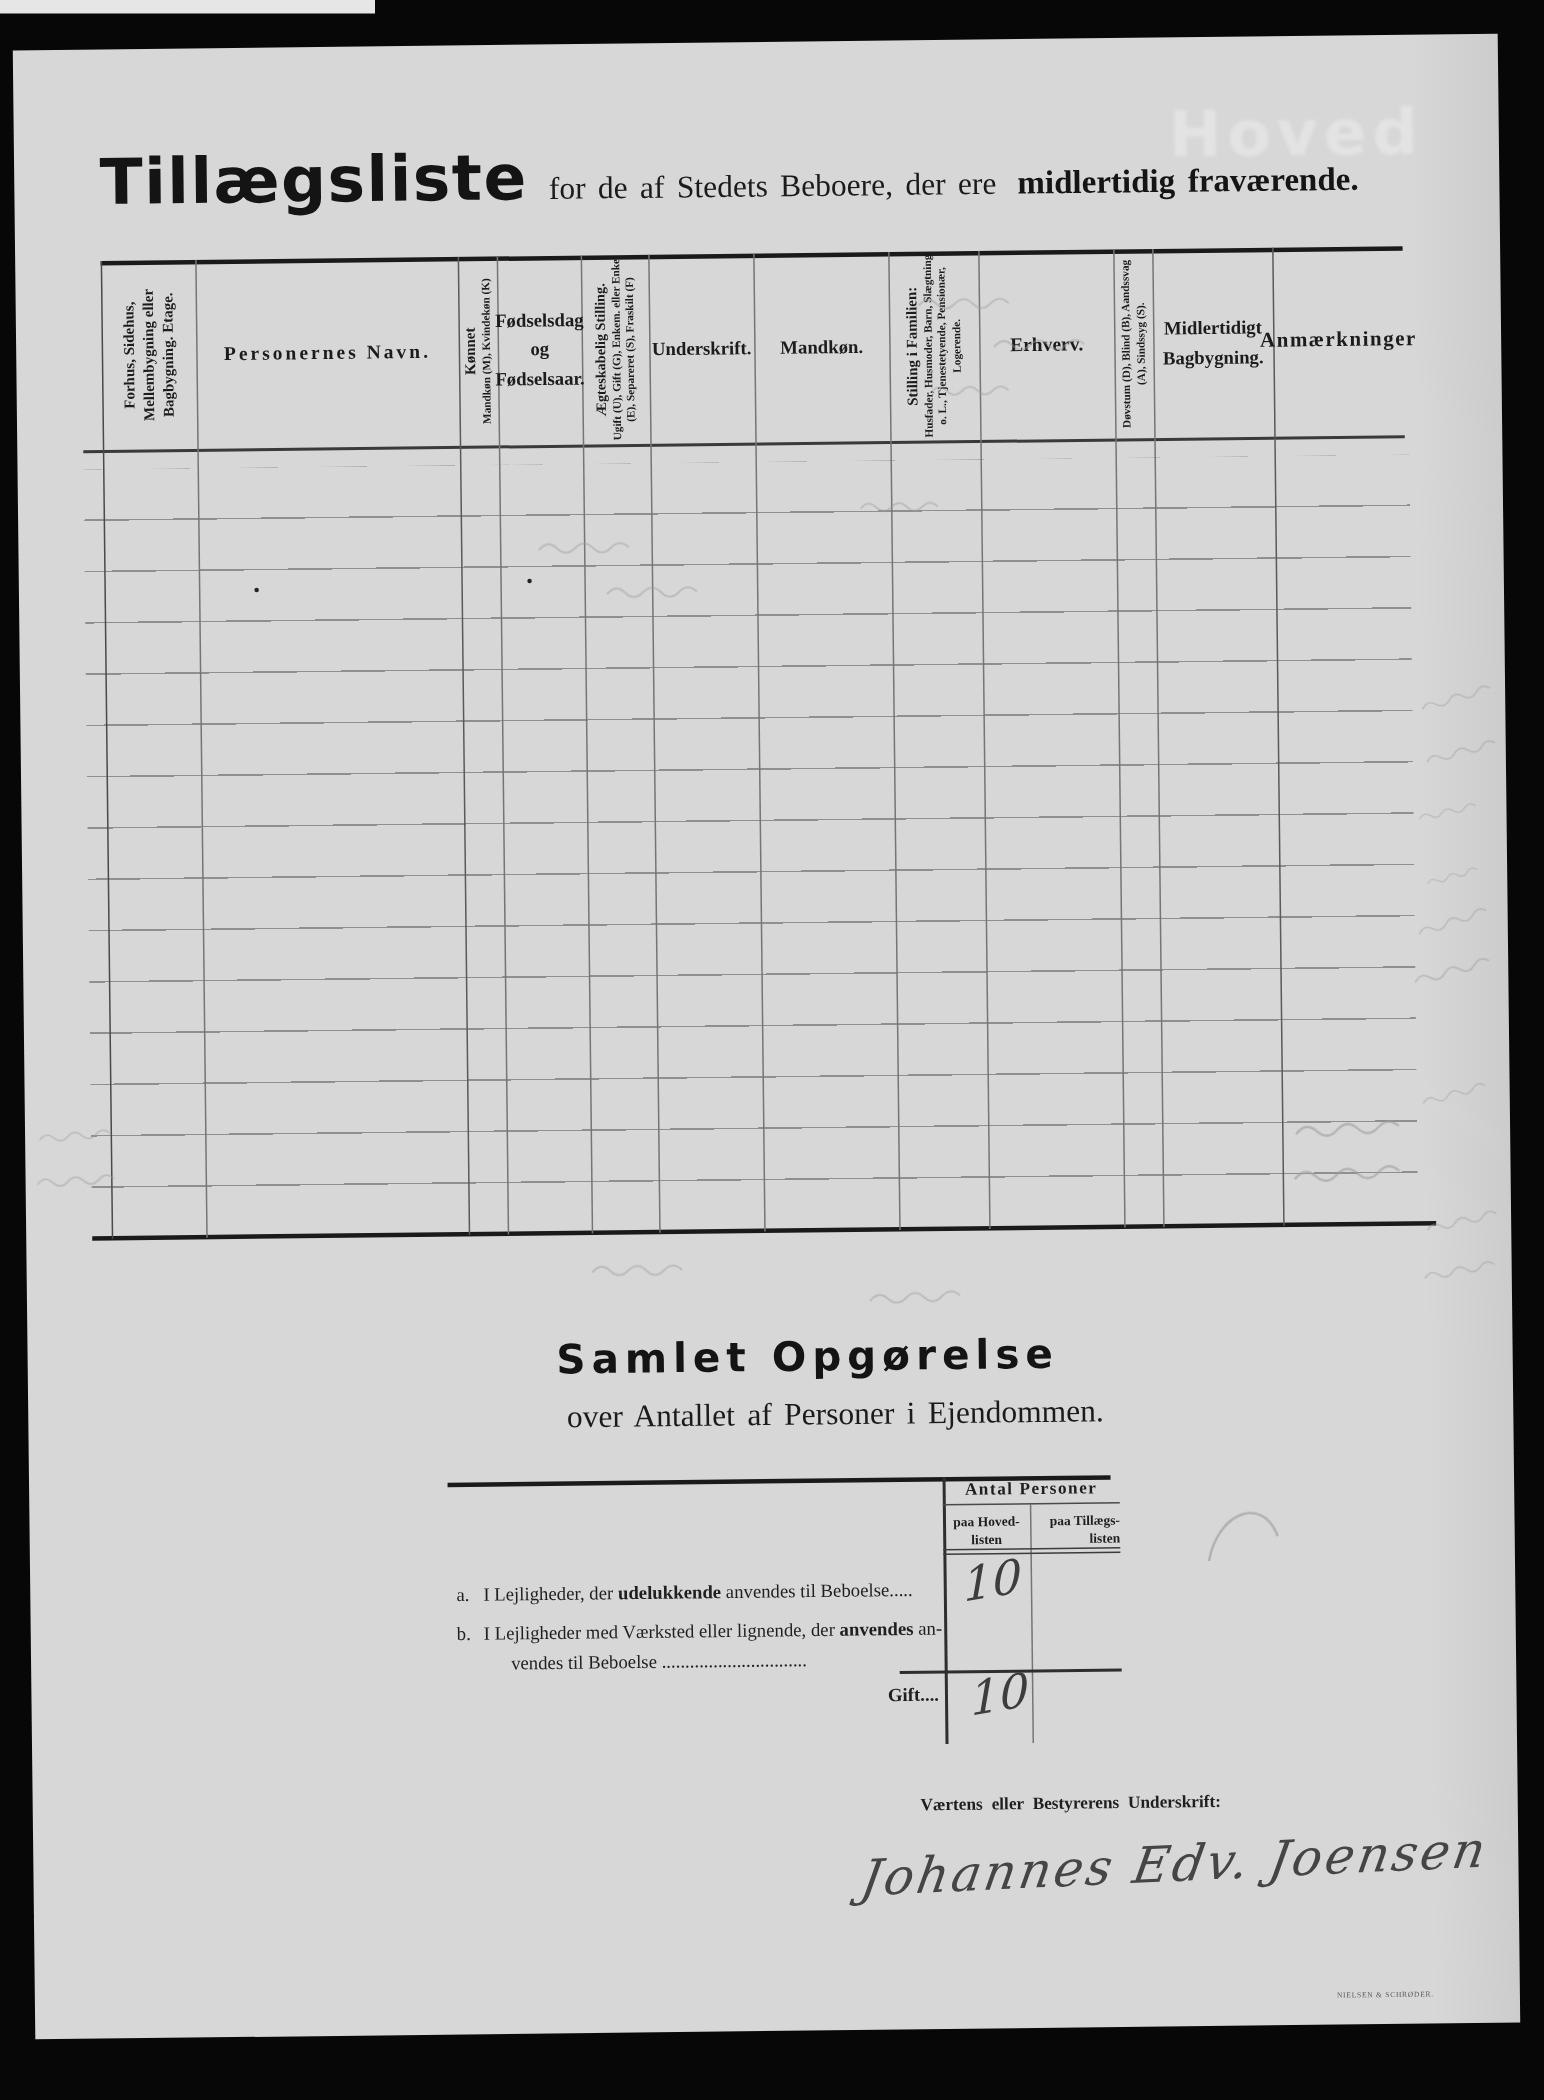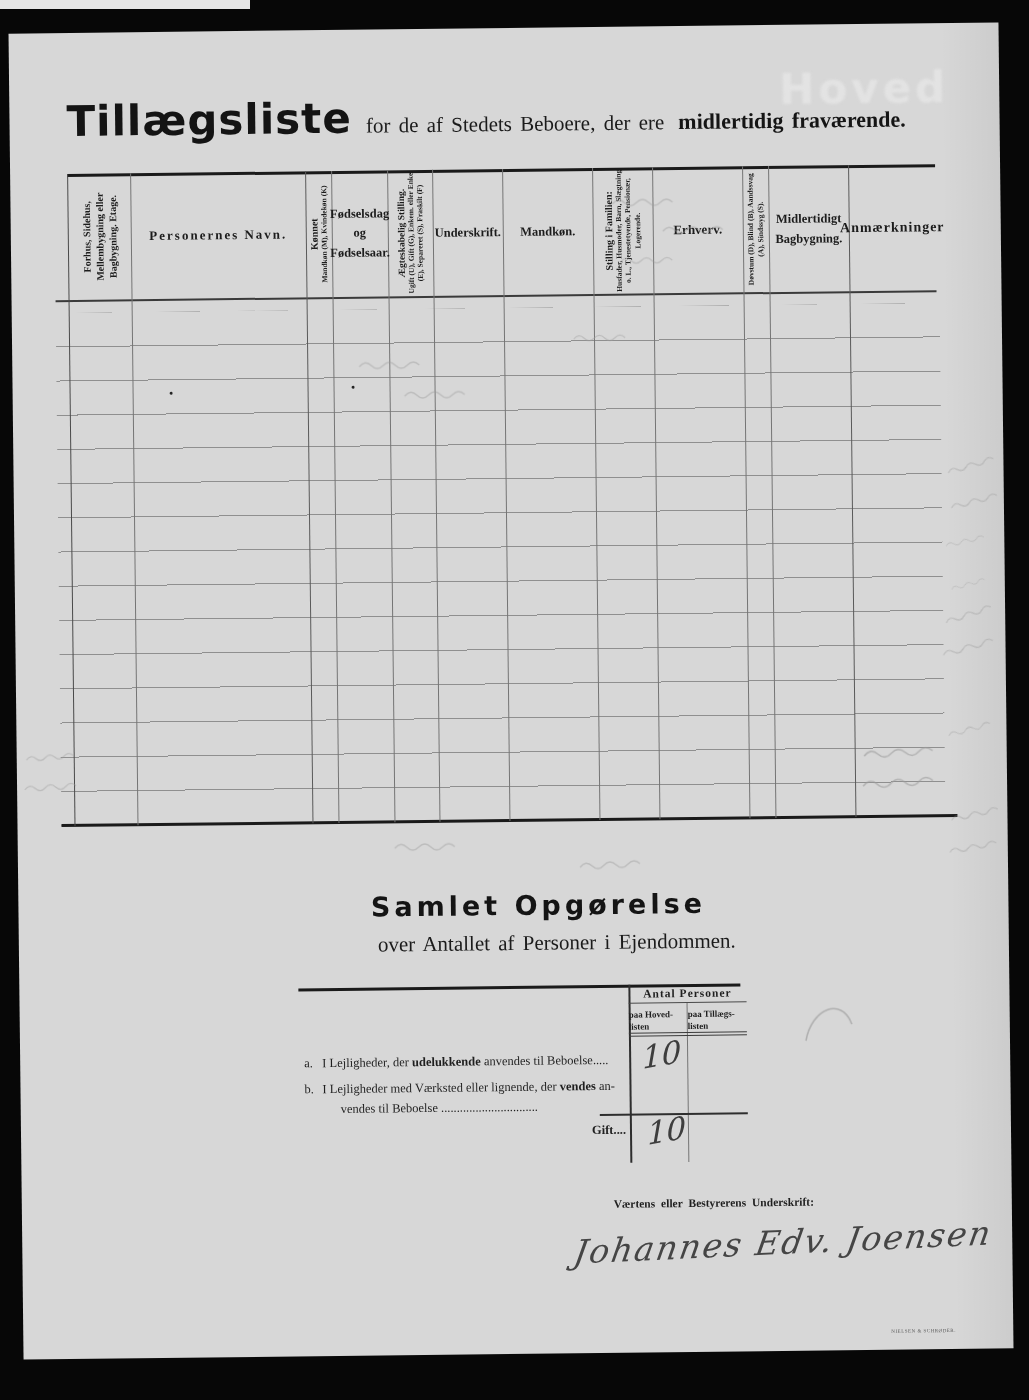--- a/index.html
+++ b/index.html
@@ -156,39 +156,39 @@
                 font-size:21px;color:#1b1b1b;word-spacing:3px;">over Antallet af Personer i Ejendommen.</div>
 
     <div>
       <div class="hline thick" style="left:279px;top:958px;width:442px;height:2.5px;"></div>
       <div class="vline" style="left:609px;top:958px;height:178px;background:#2e2e2e;width:1.5px;"></div>
       <div class="vline" style="left:667px;top:977px;height:159px;"></div>
 
       <div class="lbl bold" style="left:609px;top:961px;width:118px;text-align:center;font-size:11.5px;letter-spacing:1px;">Antal Personer</div>
       <div class="hline" style="left:609px;top:976px;width:118px;height:1px;background:#4a4a4a;"></div>
 
-      <div class="lbl bold" style="left:609px;top:982px;width:58px;font-size:9px;line-height:1.35;white-space:normal;">
+      <div class="lbl bold" style="left:609px;top:982px;width:58px;text-align:center;font-size:9px;line-height:1.35;white-space:normal;">
         <span>paa Hoved-</span><br><span>listen</span>
       </div>
-      <div class="lbl bold" style="left:668px;top:982px;width:59px;text-align:left;font-size:9px;line-height:1.35;white-space:normal;">
+      <div class="lbl bold" style="left:668px;top:982px;width:59px;text-align:right;font-size:9px;line-height:1.35;white-space:normal;">
         <span>paa Tillægs-</span><br><span>listen</span>
       </div>
 
       <div class="hline" style="left:609px;top:1006px;width:118px;height:1px;background:#3c3c3c;"></div>
       <div class="hline" style="left:609px;top:1009px;width:118px;height:1px;background:#3c3c3c;"></div>
 
       <div class="lbl" style="left:284px;top:1026px;">a.</div>
       <div class="lbl" style="left:302px;top:1026px;">
         <span>I Lejligheder, der </span><span class="bold">udelukkende</span><span> anvendes til Beboelse.....</span>
       </div>
       <div class="hand" style="position:absolute;left:622px;top:1010px;font-size:31px;transform:rotate(-9deg) skewX(-9deg);">10</div>
 
       <div class="lbl" style="left:284px;top:1052px;">b.</div>
       <div class="lbl" style="left:302px;top:1052px;">
-        <span>I Lejligheder med Værksted eller lignende, der </span><span class="bold">vendes</span><span> an-</span>
+        <span>I Lejligheder med Værksted eller lignende, der </span><span class="bold">anvendes</span><span> an-</span>
       </div>
       <div class="lbl" style="left:320px;top:1072px;">vendes til Beboelse ...............................</div>
 
       <div class="hline" style="left:579px;top:1087px;width:148px;height:1.5px;background:#2e2e2e;"></div>
       <div class="lbl bold" style="left:545px;top:1096px;width:60px;text-align:right;">Gift....</div>
       <div class="hand" style="position:absolute;left:626px;top:1086px;font-size:31px;transform:rotate(-9deg) skewX(-9deg);">10</div>
 
       <svg class="sq sqd" style="left:782px;top:976px;opacity:.55;" width="56" height="42" viewBox="0 0 56 42">
         <path d="M4,40 C10,8 40,-4 50,24" style="stroke:#8f8f8f;stroke-width:1.6px;"></path>
       </svg>

